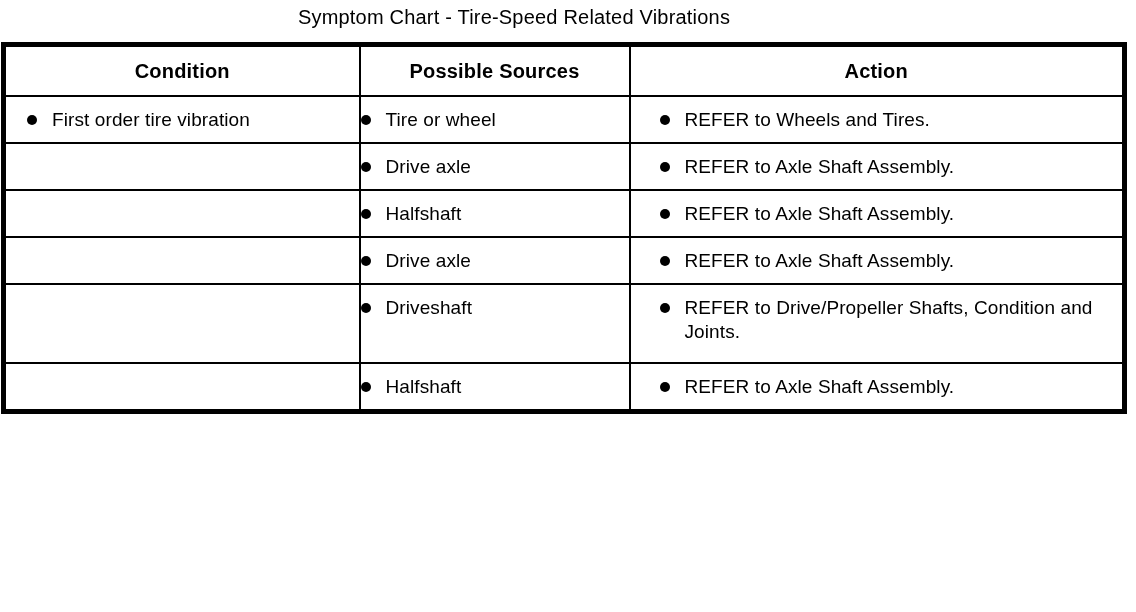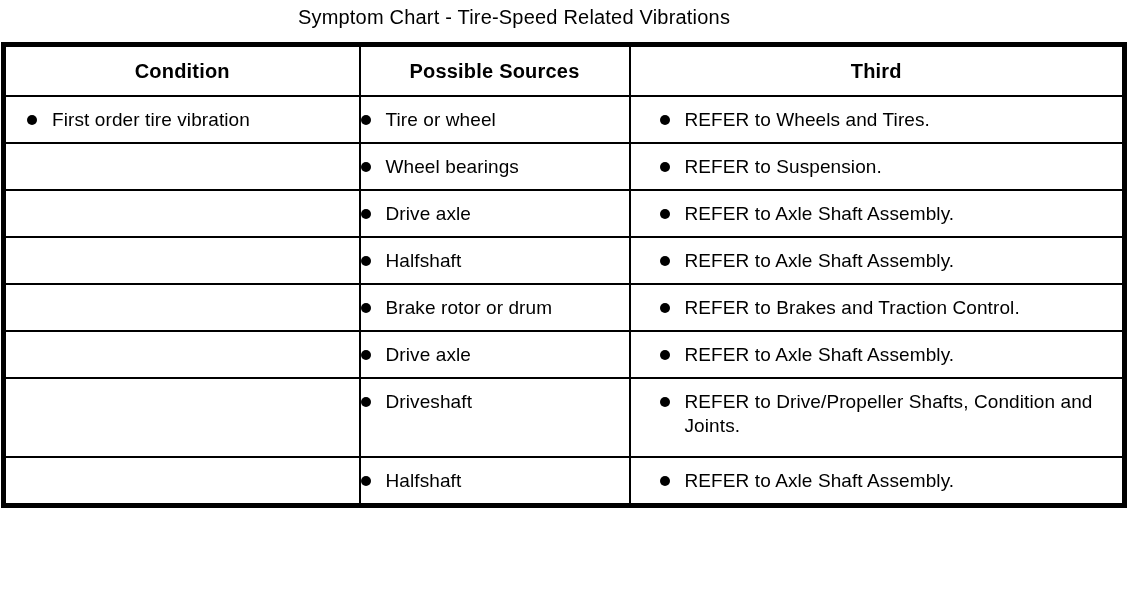--- a/index.html
+++ b/index.html
@@ -94,21 +94,21 @@
   <table class="symptom-table">
     <colgroup>
       <col class="col-condition">
       <col class="col-source">
       <col class="col-action">
     </colgroup>
     <thead>
       <tr>
         <th>Condition</th>
         <th>Possible Sources</th>
-        <th>Third</th>
+        <th>Action</th>
       </tr>
     </thead>
     <tbody>
         <tr>
           <td class="cell-condition">
             <div class="cell-content">
               <span class="bullet"></span>
               <span class="cell-text">First order tire vibration</span>
             </div>
           </td>
@@ -123,35 +123,20 @@
               <span class="bullet"></span>
               <span class="cell-text">REFER to Wheels and Tires.</span>
             </div>
           </td>
         </tr>
         <tr>
           <td class="cell-condition"></td>
           <td class="cell-source">
             <div class="cell-content">
               <span class="bullet"></span>
-              <span class="cell-text">Wheel bearings</span>
-            </div>
-          </td>
-          <td class="cell-action">
-            <div class="cell-content">
-              <span class="bullet"></span>
-              <span class="cell-text">REFER to Suspension.</span>
-            </div>
-          </td>
-        </tr>
-        <tr>
-          <td class="cell-condition"></td>
-          <td class="cell-source">
-            <div class="cell-content">
-              <span class="bullet"></span>
               <span class="cell-text">Drive axle</span>
             </div>
           </td>
           <td class="cell-action">
             <div class="cell-content">
               <span class="bullet"></span>
               <span class="cell-text">REFER to Axle Shaft Assembly.</span>
             </div>
           </td>
         </tr>
@@ -160,35 +145,20 @@
           <td class="cell-source">
             <div class="cell-content">
               <span class="bullet"></span>
               <span class="cell-text">Halfshaft</span>
             </div>
           </td>
           <td class="cell-action">
             <div class="cell-content">
               <span class="bullet"></span>
               <span class="cell-text">REFER to Axle Shaft Assembly.</span>
-            </div>
-          </td>
-        </tr>
-        <tr>
-          <td class="cell-condition"></td>
-          <td class="cell-source">
-            <div class="cell-content">
-              <span class="bullet"></span>
-              <span class="cell-text">Brake rotor or drum</span>
-            </div>
-          </td>
-          <td class="cell-action">
-            <div class="cell-content">
-              <span class="bullet"></span>
-              <span class="cell-text">REFER to Brakes and Traction Control.</span>
             </div>
           </td>
         </tr>
         <tr>
           <td class="cell-condition"></td>
           <td class="cell-source">
             <div class="cell-content">
               <span class="bullet"></span>
               <span class="cell-text">Drive axle</span>
             </div>

